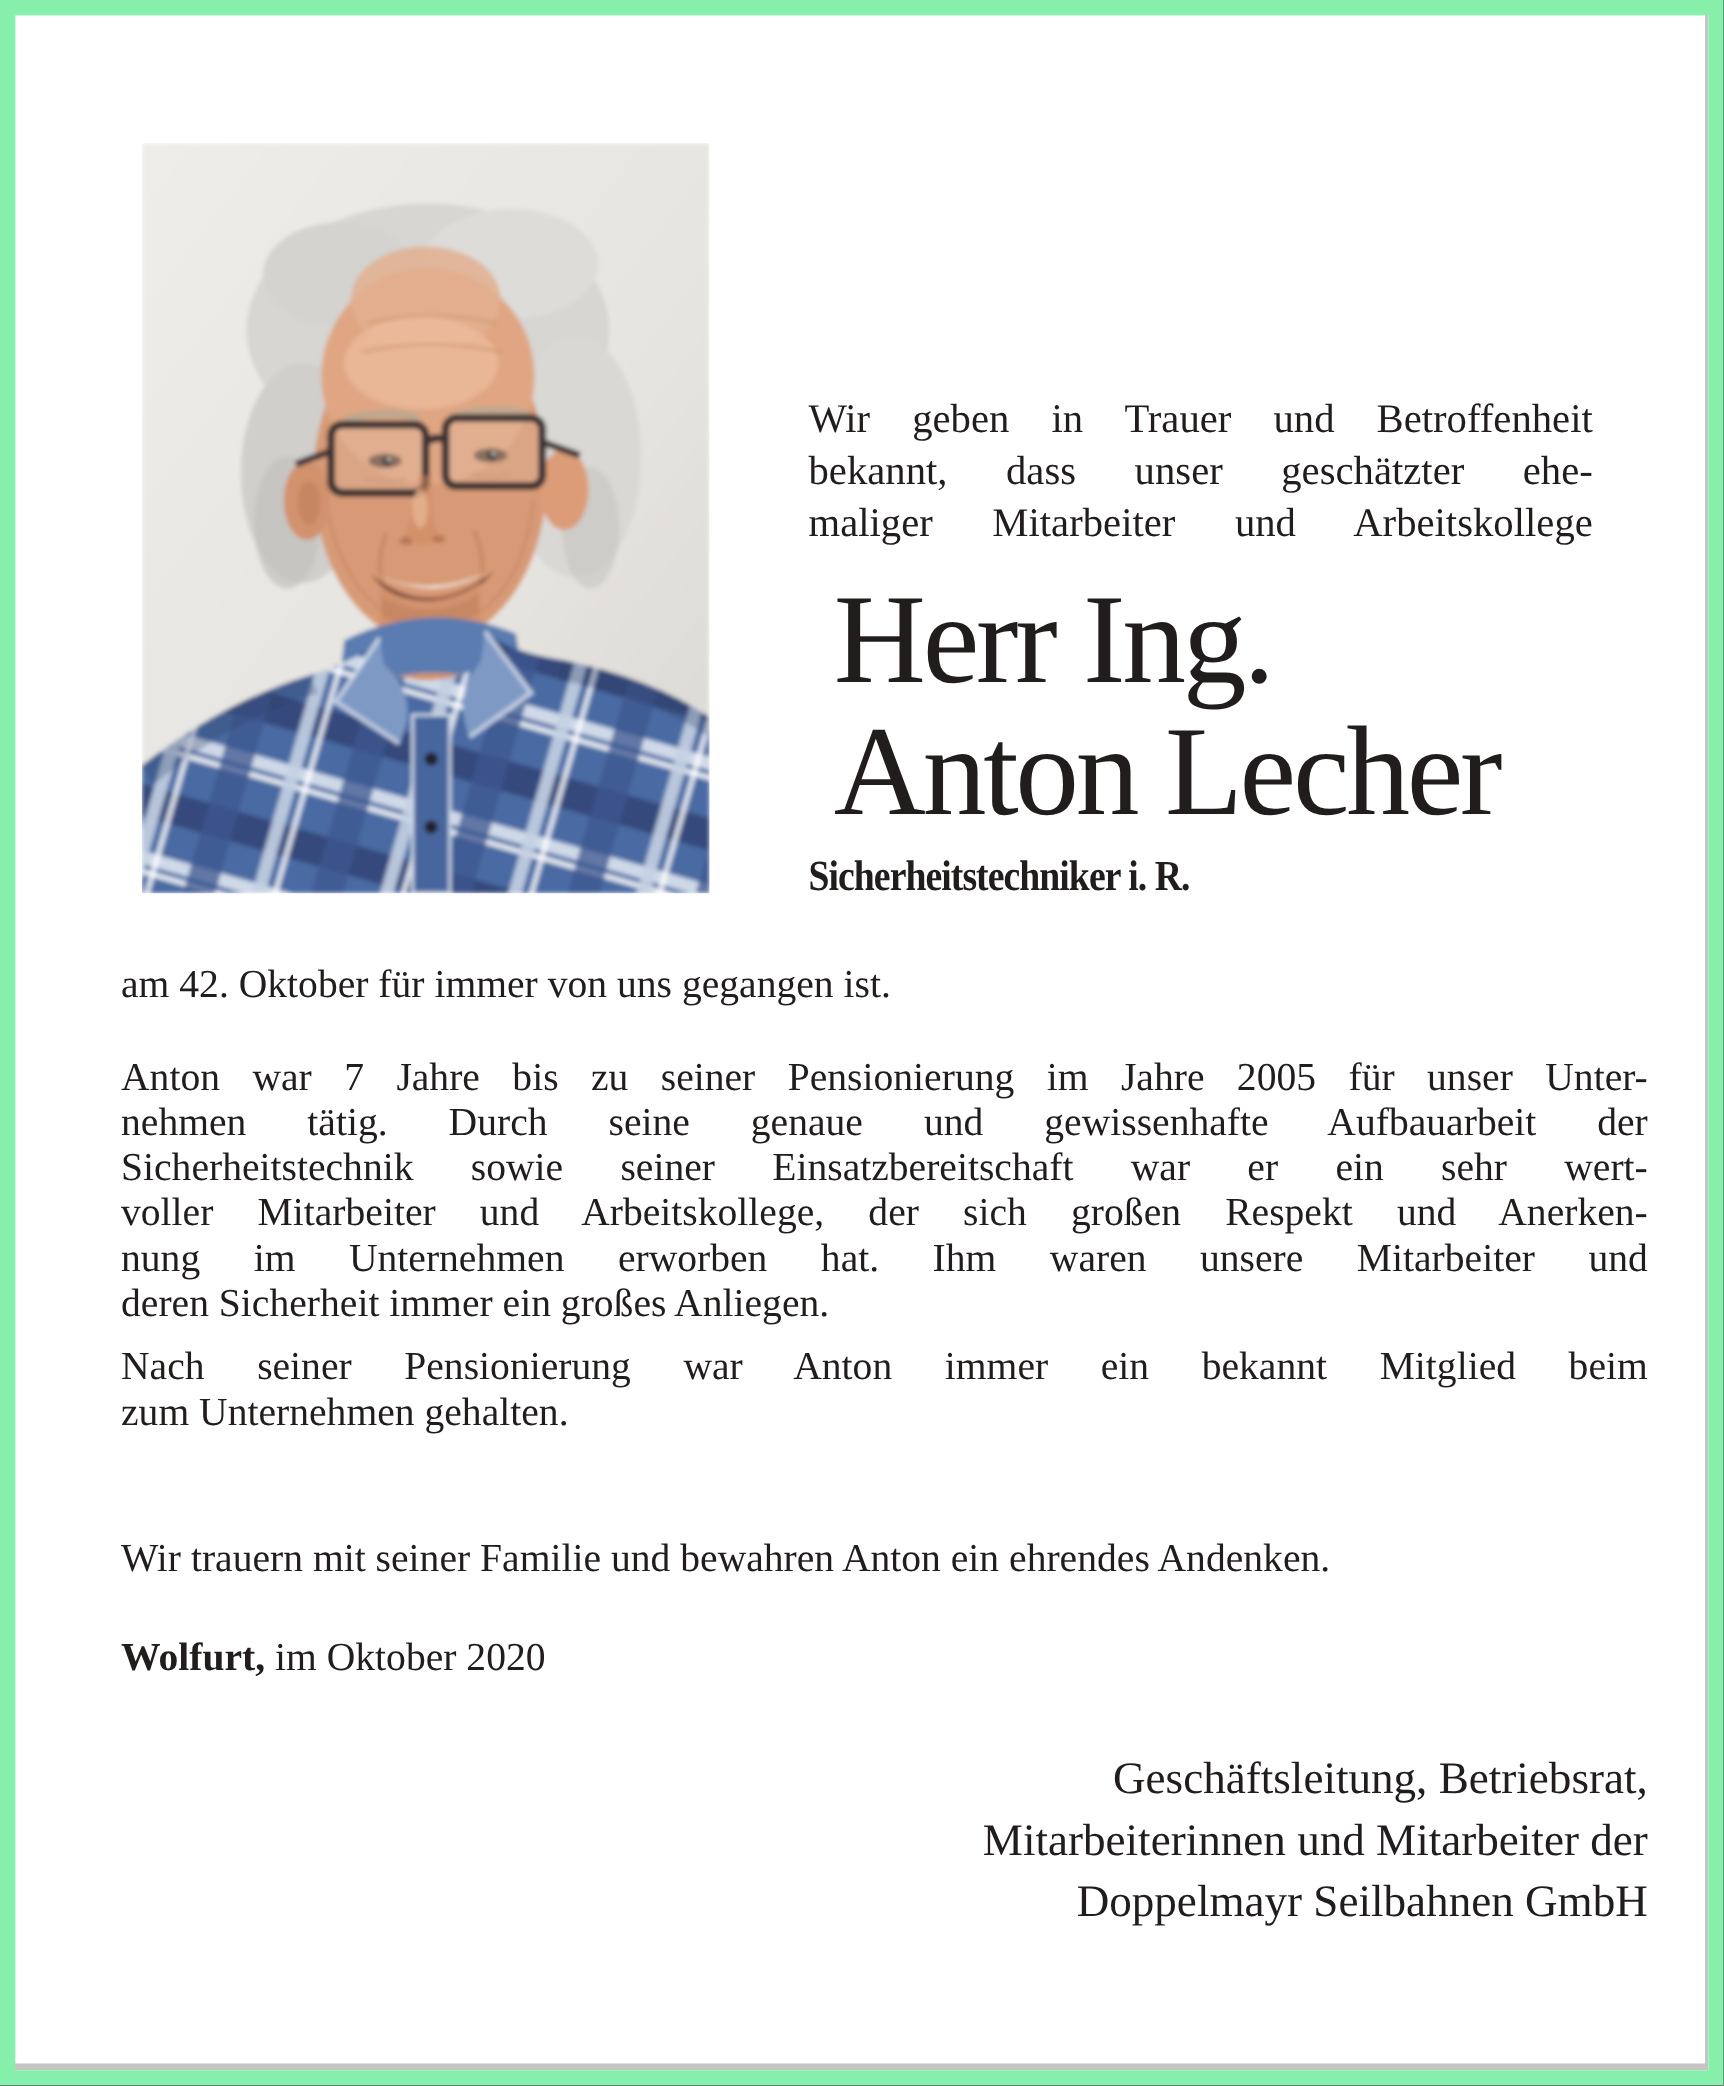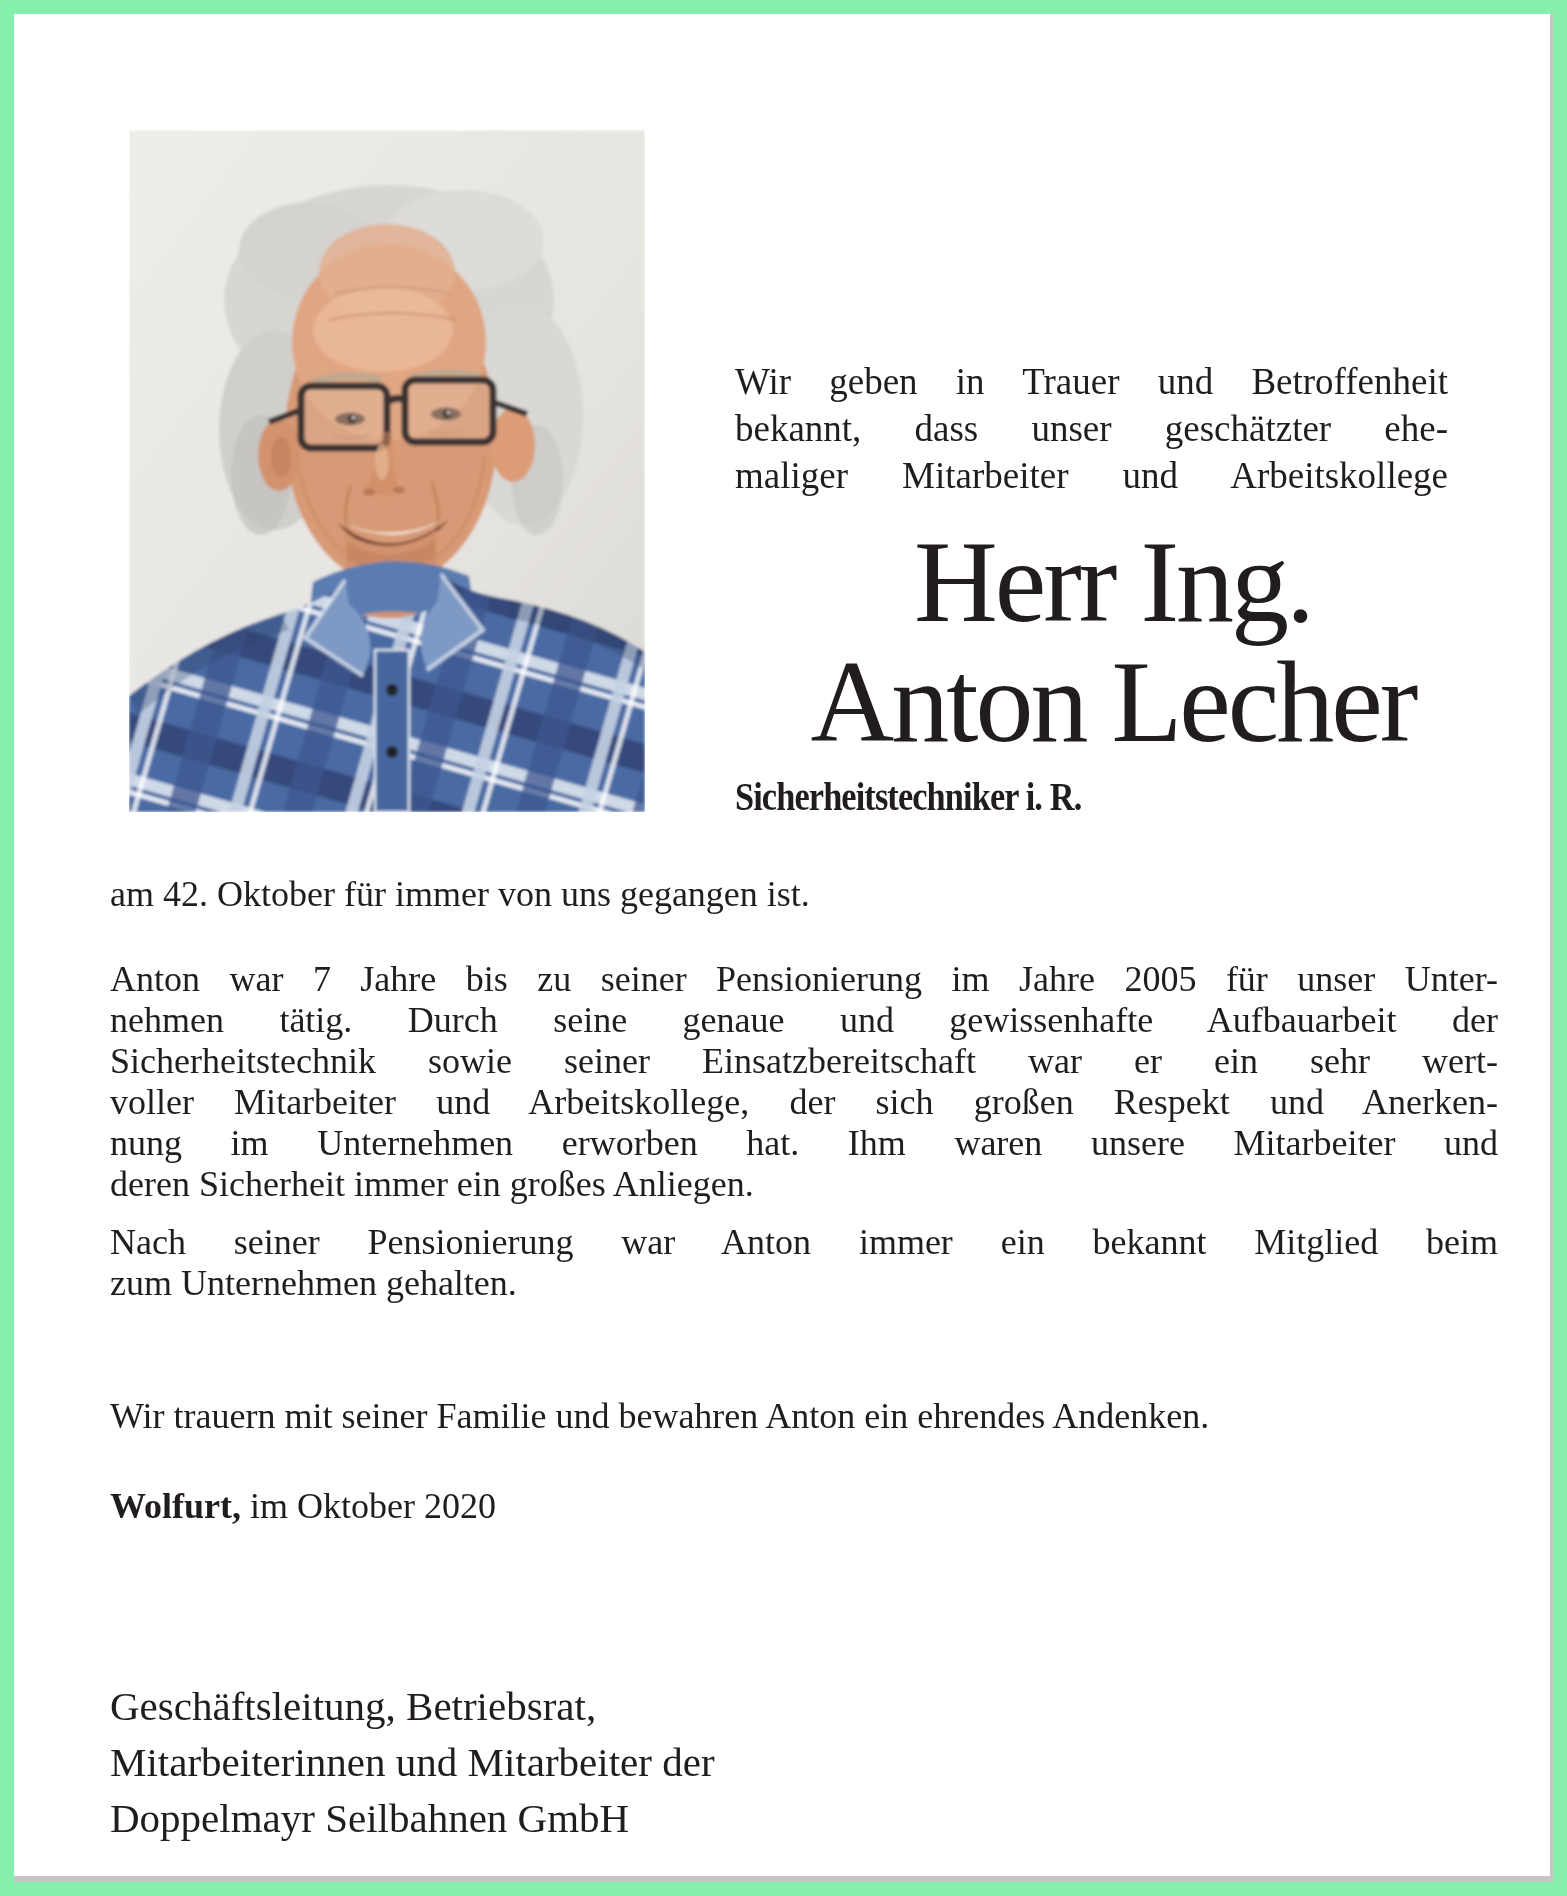--- a/index.html
+++ b/index.html
@@ -23,45 +23,44 @@
   .photo svg{display:block;width:100%;height:100%;}
   
   .intro{
     position:absolute;left:721px;top:344px;width:713px;
     font-size:37px;line-height:47px;
     text-align:justify;
   }
   .intro .jl{text-align:justify;text-align-last:justify;}
   
   .name{
-    position:absolute;left:719px;top:508px;width:760px;
+    position:absolute;left:744px;top:508px;width:760px;
     font-size:116px;line-height:120px;letter-spacing:-3px;
     white-space:nowrap;
-    text-align:center;
   }
   .subtitle{
     position:absolute;left:721px;top:760px;
     font-size:39px;font-weight:bold;letter-spacing:-1px;
     transform:scaleX(.88);transform-origin:left top;
     white-space:nowrap;
   }
   
   .bodyblock{position:absolute;left:96px;width:1388px;font-size:36px;line-height:41px;}
   .dateline{top:860px;}
   .para1{top:945px;}
   .para2{top:1208px;}
   .mourn{top:1382px;}
   .place{top:1472px;}
   .jl{text-align:justify;text-align-last:justify;}
   .ll{text-align:left;text-align-last:left;}
   .place b{font-weight:bold;}
   .place .rest{margin-left:9px;font-weight:normal;}
   .signature{
-    position:absolute;left:96px;top:1664px;width:1388px;
-    font-size:41px;line-height:56px;text-align:left;
+    position:absolute;left:96px;top:1574px;width:1388px;
+    font-size:41px;line-height:56px;text-align:right;
   }
 </style>
 </head>
 <body>
 
 <div class="frame">
   <div class="page">
 
     <div class="photo" role="img" aria-label="Porträtfoto: lächelnder älterer Mann mit weißem Haar, dunkler eckiger Brille und blau kariertem Hemd">
       <svg viewBox="0 0 516 682" preserveAspectRatio="none">

